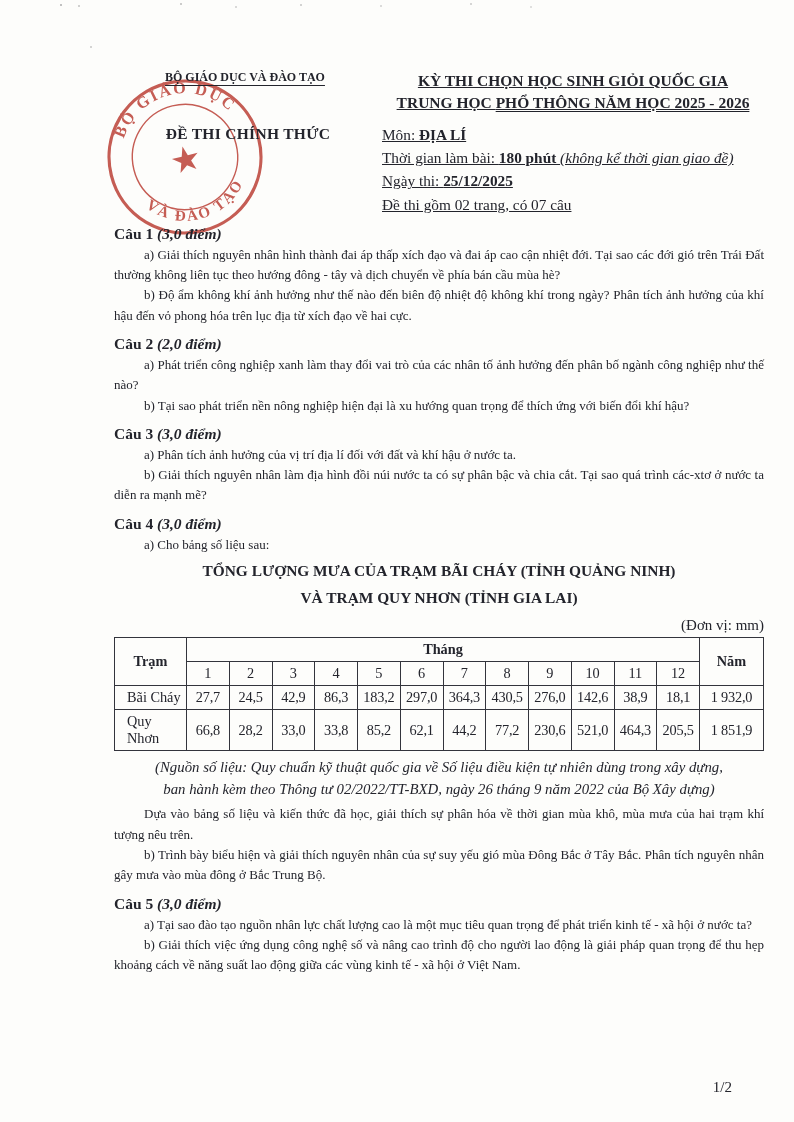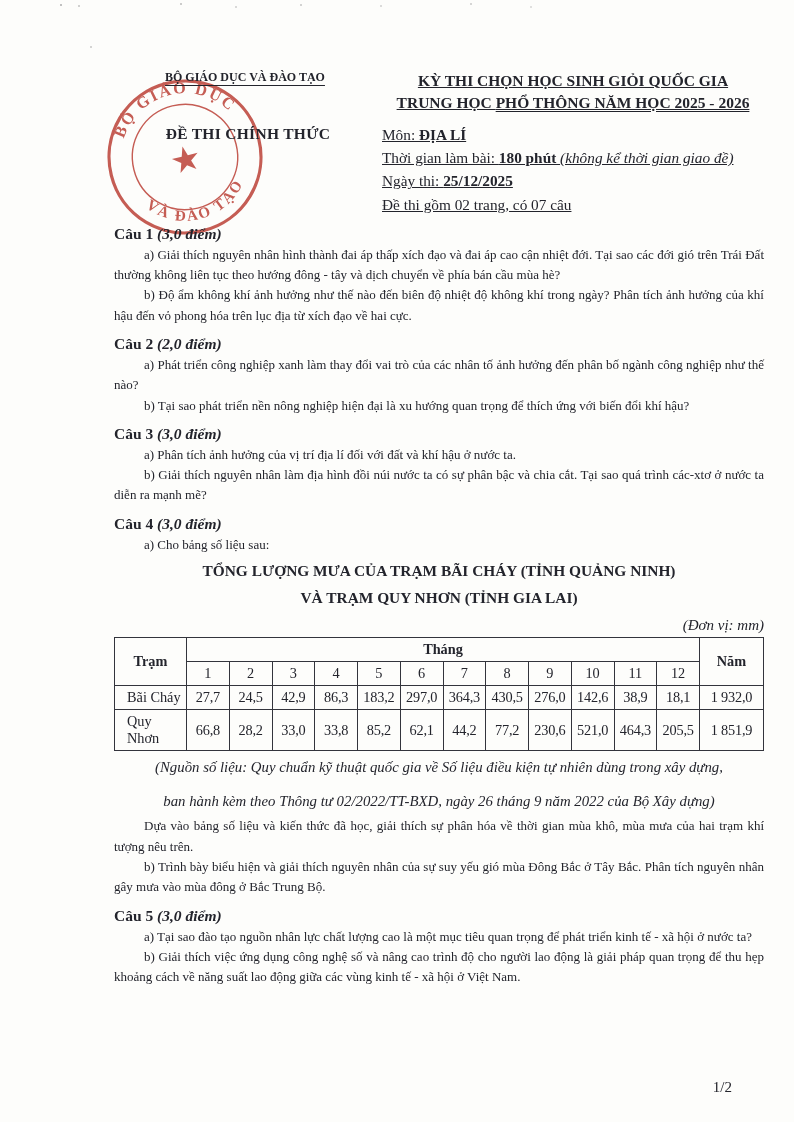--- a/index.html
+++ b/index.html
@@ -28,21 +28,21 @@
            transform:rotate(-14deg); opacity:.82; pointer-events:none; }
   .stamp svg { width:100%; height:100%; }
 
   
   .qhead { font-size:15.5px; margin:9px 0 2px; }
   .qhead .num { font-weight:bold; }
   .qhead .pts { font-style:italic; font-weight:bold; }
   .para { font-size:13px; line-height:1.56; text-align:justify; text-indent:30px; margin:0; }
 
   .tbl-title { text-align:center; font-weight:bold; font-size:15.4px; line-height:1.5; margin:4px 0 0; }
-  .unit { text-align:right; font-style:italic; font-size:15px; margin:8px 0 3px; }
+  .unit { text-align:right; font-size:15px; margin:8px 0 3px; }
 
   table.rain { width:100%; border-collapse:collapse; font-size:14.3px; table-layout:fixed; }
   table.rain th, table.rain td { border:1px solid #33343c; padding:3px 1px; text-align:center; font-weight:normal; }
   table.rain th.hd { font-weight:bold; }
   table.rain col.c-station { width:72px; }
   table.rain col.c-year { width:64px; }
   table.rain td.station { text-align:left; padding-left:12px; }
   table.rain td.val { letter-spacing:-0.2px; }
 
   .source { text-align:center; font-style:italic; font-size:14.8px; line-height:1.5; margin:5px 0 0; }
@@ -180,21 +180,21 @@
         <td class="val">230,6</td>
         <td class="val">521,0</td>
         <td class="val">464,3</td>
         <td class="val">205,5</td>
         <td class="val">1 851,9</td>
       </tr>
     </tbody>
       </table>
 
     <div class="source">(Nguồn số liệu: Quy chuẩn kỹ thuật quốc gia về Số liệu điều kiện tự nhiên dùng trong xây dựng,</div>
-    <div class="source" style="margin-top:12px">ban hành kèm theo Thông tư 02/2022/TT-BXD, ngày 26 tháng 9 năm 2022 của Bộ Xây dựng)</div>
+    <div class="source" style="margin-top:0">ban hành kèm theo Thông tư 02/2022/TT-BXD, ngày 26 tháng 9 năm 2022 của Bộ Xây dựng)</div>
     <p class="para" style="margin-top:4px">Dựa vào bảng số liệu và kiến thức đã học, giải thích sự phân hóa về thời gian mùa khô, mùa mưa của hai trạm khí tượng nêu trên.</p>
     <p class="para">b) Trình bày biểu hiện và giải thích nguyên nhân của sự suy yếu gió mùa Đông Bắc ở Tây Bắc. Phân tích nguyên nhân gây mưa vào mùa đông ở Bắc Trung Bộ.</p>
 
     <div class="qhead"><span class="num">Câu 5</span> <span class="pts">(3,0 điểm)</span></div>
     <p class="para">a) Tại sao đào tạo nguồn nhân lực chất lượng cao là một mục tiêu quan trọng để phát triển kinh tế - xã hội ở nước ta?</p>
     <p class="para">b) Giải thích việc ứng dụng công nghệ số và nâng cao trình độ cho người lao động là giải pháp quan trọng để thu hẹp khoảng cách về năng suất lao động giữa các vùng kinh tế - xã hội ở Việt Nam.</p>
   </div>
 
   <div class="pageno">1/2</div>
 </div>

